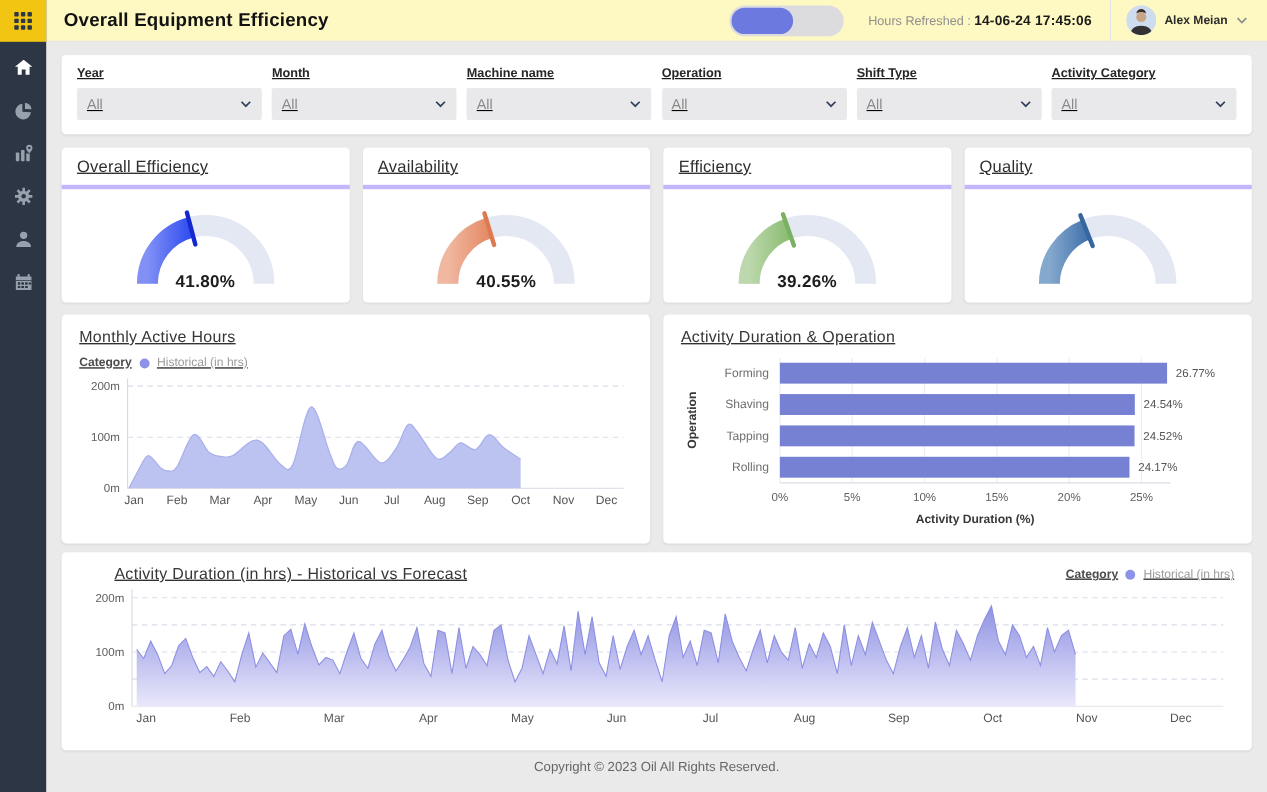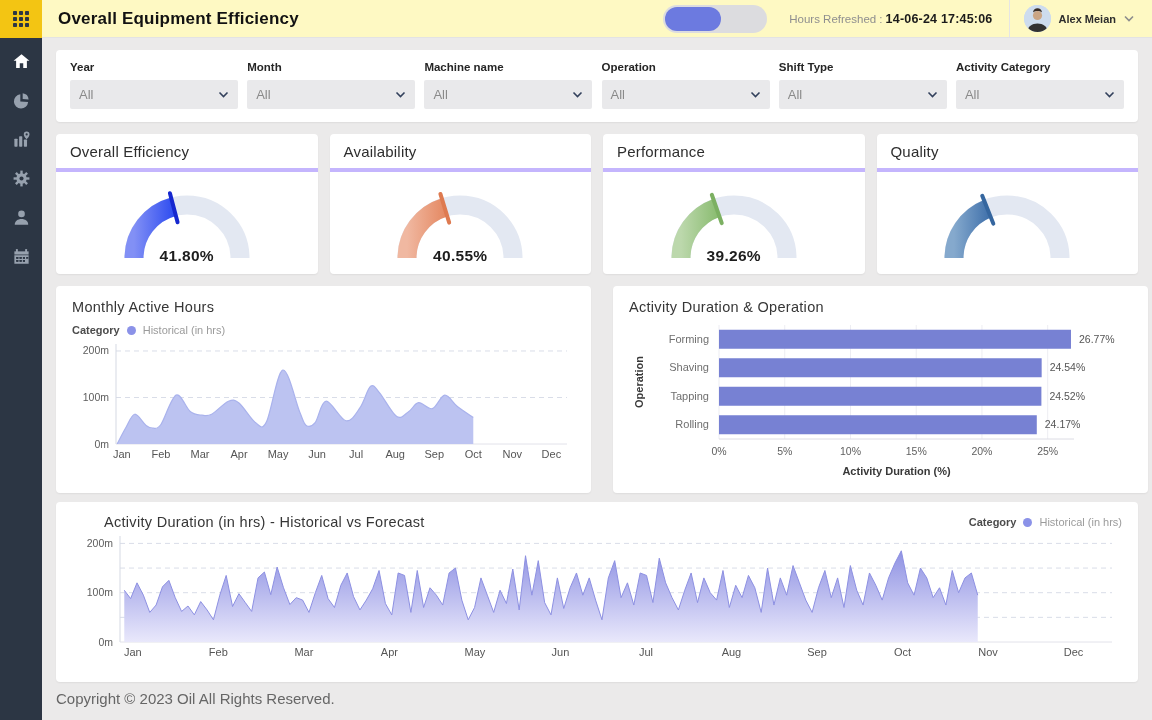--- a/index.html
+++ b/index.html
@@ -20,51 +20,51 @@
   .toggle-knob { width:56px; height:24px; border-radius:12px; background:#6c7ae0; }
   .refresh { font-size:11.5px; color:#8f8f8f; margin-right:16px; white-space:nowrap; }
   .refresh b { font-size:12.5px; color:#1b1b1b; margin-left:3px; letter-spacing:.2px; }
   .vdiv { width:1px; align-self:stretch; background:#e5e5e5; }
   .user { display:flex; align-items:center; gap:8px; padding:0 10px 0 14px; cursor:pointer; }
   .avatar { width:27px; height:27px; border-radius:50%; background:#cddcee; overflow:hidden; flex:none; }
   .user-name { font-size:11px; font-weight:bold; color:#2d2d2d; }
 
   
   .main { position:absolute; left:42px; top:38px; right:0; bottom:0; padding:12px 14px 0; display:flex; flex-direction:column; }
-  .card { background:#fff; border-radius:4px; box-shadow:0 1px 2px rgba(0,0,0,.06); }
+  .card { background:#fff; border-radius:4px; box-shadow:0 1px 2px rgba(0,0,0,.06);text-decoration:underline; }
 
   
   .filters { display:flex; justify-content:space-between; padding:11px 14px 13px; height:72px; }
   .filter-group { width:168px; display:flex; flex-direction:column; }
   .filter-label { font-size:11.5px; font-weight:bold; color:#262626; margin-bottom:7px; }
   .dropdown { height:40px; background:#e9e9eb; border-radius:2px; display:flex; align-items:center; justify-content:space-between; padding:0 9px; cursor:pointer; }
   .dropdown-value { font-size:13px; color:#8a8a8a; }
 
   
   .gauges { display:grid; grid-template-columns:repeat(4,1fr); gap:12px; margin-top:12px; height:140px; }
   .gauge-card { display:flex; flex-direction:column; }
   .gauge-title { padding:9px 14px 8px; font-size:15px; color:#2e2e2e; border-bottom:4px solid #c4b5fd; letter-spacing:.2px; }
   .gauge-body { position:relative; flex:1; display:flex; align-items:flex-end; justify-content:center; }
   .gauge-value { position:absolute; left:0; right:0; bottom:9px; text-align:center; font-size:15.5px; font-weight:bold; color:#1d1d1d; letter-spacing:.3px; }
 
   
-  .charts-row { display:grid; grid-template-columns:1fr 1fr; gap:22px; margin-top:12px; height:204px; }
+  .charts-row { display:grid; grid-template-columns:1fr 1fr; gap:12px; margin-top:12px; height:204px; }
   .chart-card { padding:13px 16px 6px; display:flex; flex-direction:column; }
   .chart-title { font-size:14.5px; color:#363636; letter-spacing:.3px; }
   .legend-row { display:flex; align-items:center; gap:7px; margin-top:9px; }
   .legend-label { font-size:11px; font-weight:bold; color:#4c4c4c; }
   .legend-dot { width:9px; height:9px; border-radius:50%; display:inline-block; }
   .legend-series { font-size:11px; color:#9b9b9b; }
   .chart-host { flex:1; }
 
   
   .bottom-card { margin-top:12px; padding:12px 16px 4px; height:180px; display:flex; flex-direction:column; }
   .bottom-head { display:flex; align-items:center; justify-content:space-between;margin-left:32px; }
 
-  .footer { text-align:left; padding:8px 0 6px; font-size:15px; color:#666; }
+  .footer { text-align:center; padding:8px 0 6px; font-size:12px; color:#666; }
 
   svg text { font-family:"Liberation Sans", sans-serif; }
 </style>
 </head>
 <body>
 
 <div class="page">
 
   <aside class="sidebar">
     <div class="logo">
@@ -250,21 +250,21 @@
                   </linearGradient>
                 </defs>
                 <path d="M 33 86 A 53 53 0 0 1 139 86" fill="none" stroke="#e3e8f2" stroke-width="19"></path>
                 <path d="M 33 86 A 53 53 0 0 1 70.5 35.32" fill="none" stroke="url(#gg1)" stroke-width="19"></path>
                 <line x1="75.18" y1="50.62" x2="66.4" y2="21.93" stroke="#de7a50" stroke-width="4" stroke-linecap="round"></line>
               </svg></div>
           <div class="gauge-value">40.55%</div>
         </div>
       </div>
       <div class="card gauge-card">
-        <div class="gauge-title">Performance</div>
+        <div class="gauge-title">Efficiency</div>
         <div class="gauge-body">
           <div><svg width="172" height="98" viewBox="0 0 172 98">
                 <defs>
                   <linearGradient id="gg2" x1="0" y1="0" x2="1" y2="0">
                     <stop offset="0%" stop-color="#bcd8ac"></stop>
                     <stop offset="100%" stop-color="#8cbd73"></stop>
                   </linearGradient>
                 </defs>
                 <path d="M 33 86 A 53 53 0 0 1 139 86" fill="none" stroke="#e3e8f2" stroke-width="19"></path>
                 <path d="M 33 86 A 53 53 0 0 1 68.45 35.99" fill="none" stroke="url(#gg2)" stroke-width="19"></path>

